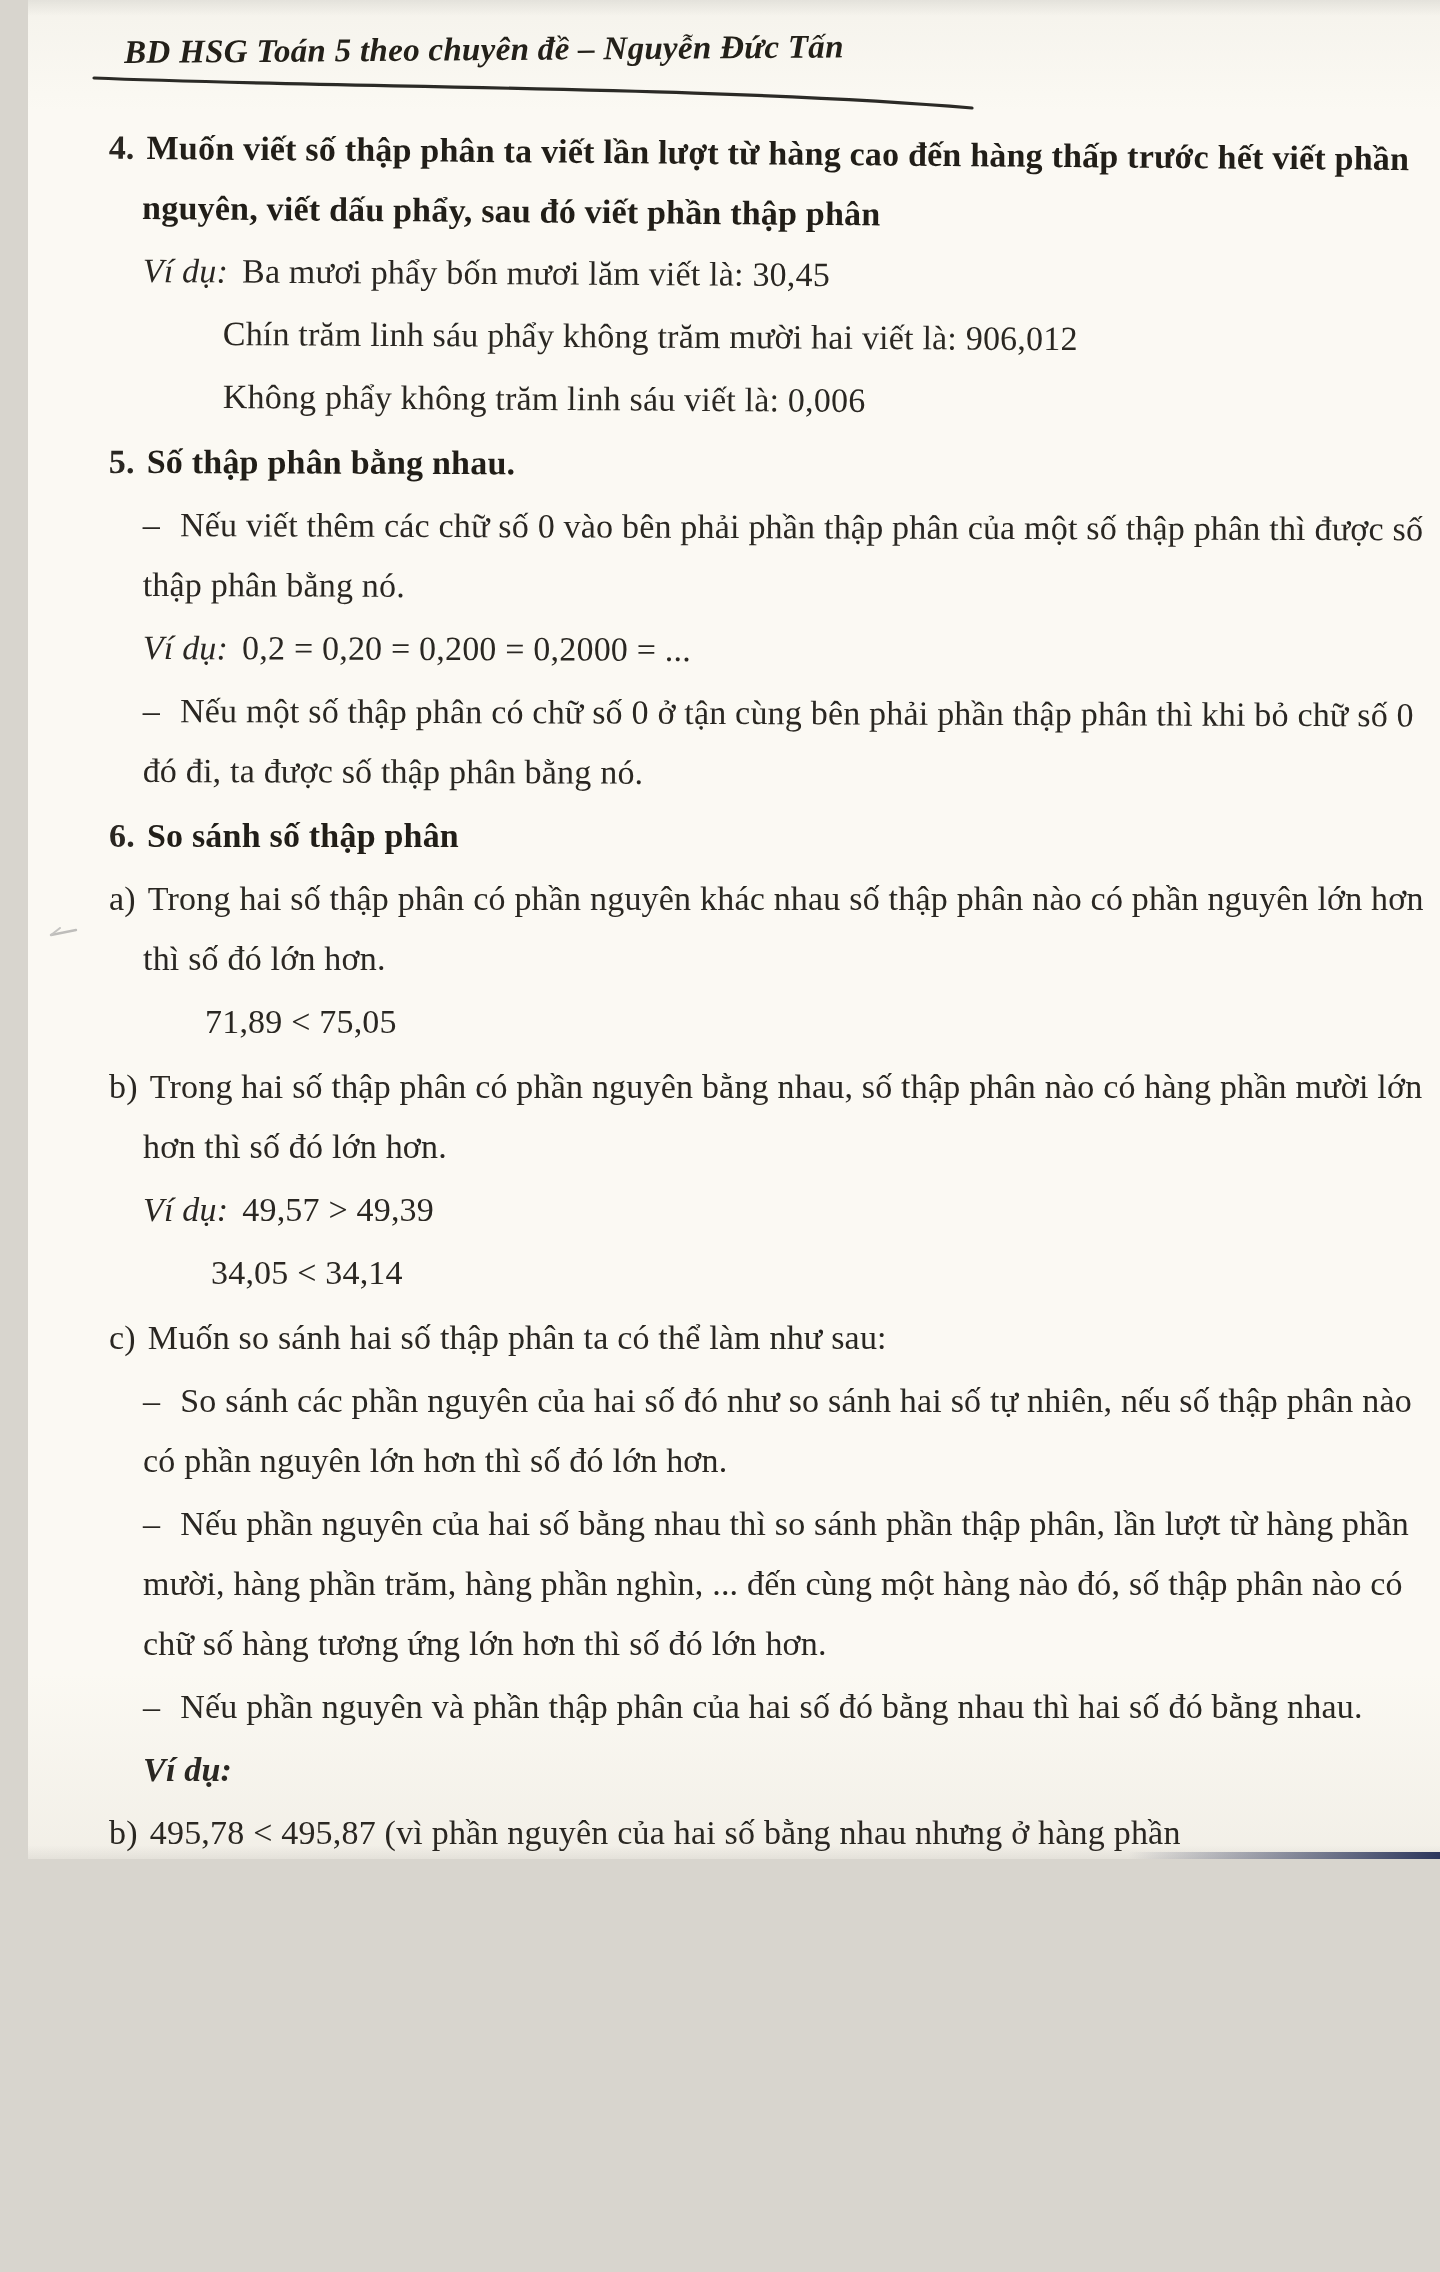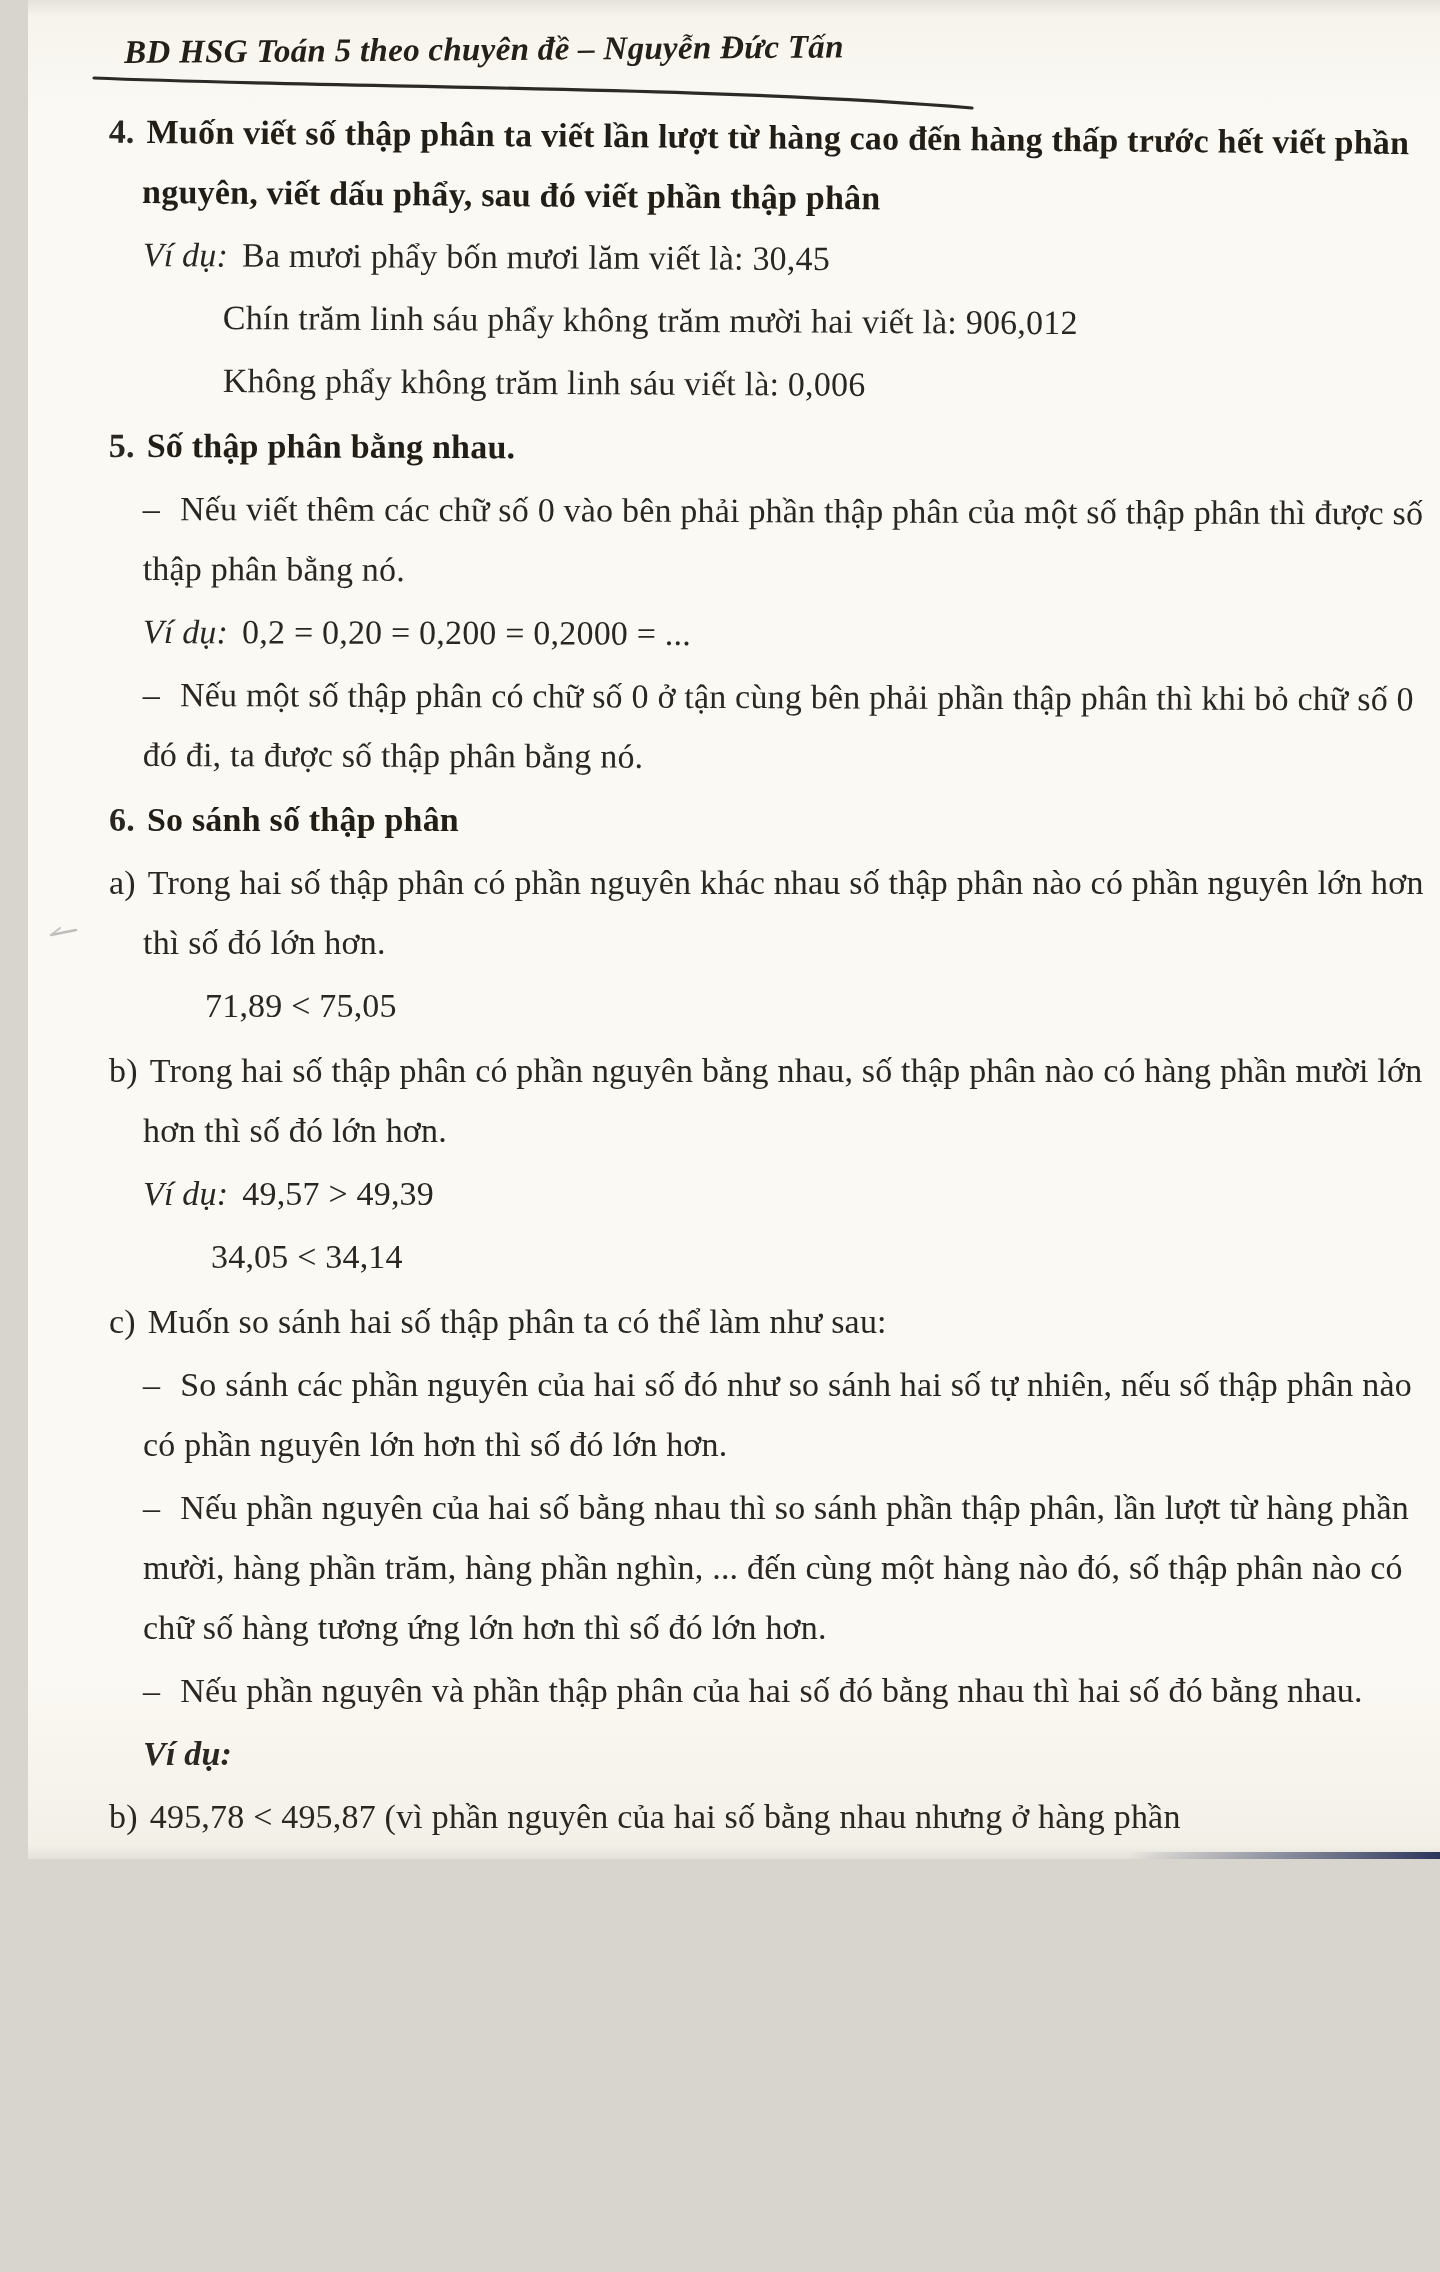--- a/index.html
+++ b/index.html
@@ -20,21 +20,21 @@
 
   .header{
     position:absolute;left:96px;top:34px;
     font-size:33px;font-weight:700;font-style:italic;letter-spacing:.3px;
     transform:rotate(-0.45deg);transform-origin:left top;color:#232019;
     white-space:nowrap;
   }
   .header-rule{position:absolute;left:64px;top:70px;width:900px;height:48px;}
 
   .content{
-    position:absolute;left:115px;top:102px;width:1282px;
+    position:absolute;left:115px;top:118px;width:1282px;
     font-size:34px;line-height:60px;letter-spacing:.2px;
   }
   .para{margin:0 0 3px 0;}
   .hang{text-indent:-34px;padding-left:0;}
   .num{font-weight:700;margin-right:12px;}
   .lbl{margin-right:12px;}
   .b{font-weight:700;color:#211e18;}
   .dash{margin-right:20px;}
   .vd{font-style:italic;margin-right:14px;}
   .vd-strong{font-style:italic;font-weight:700;margin-right:14px;}

